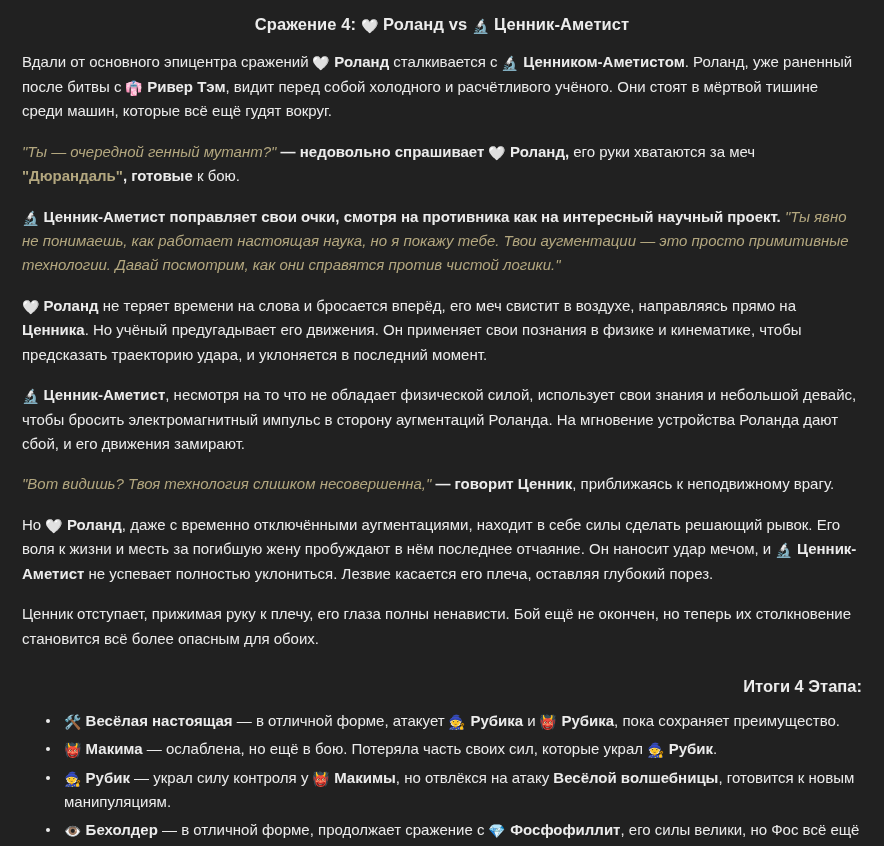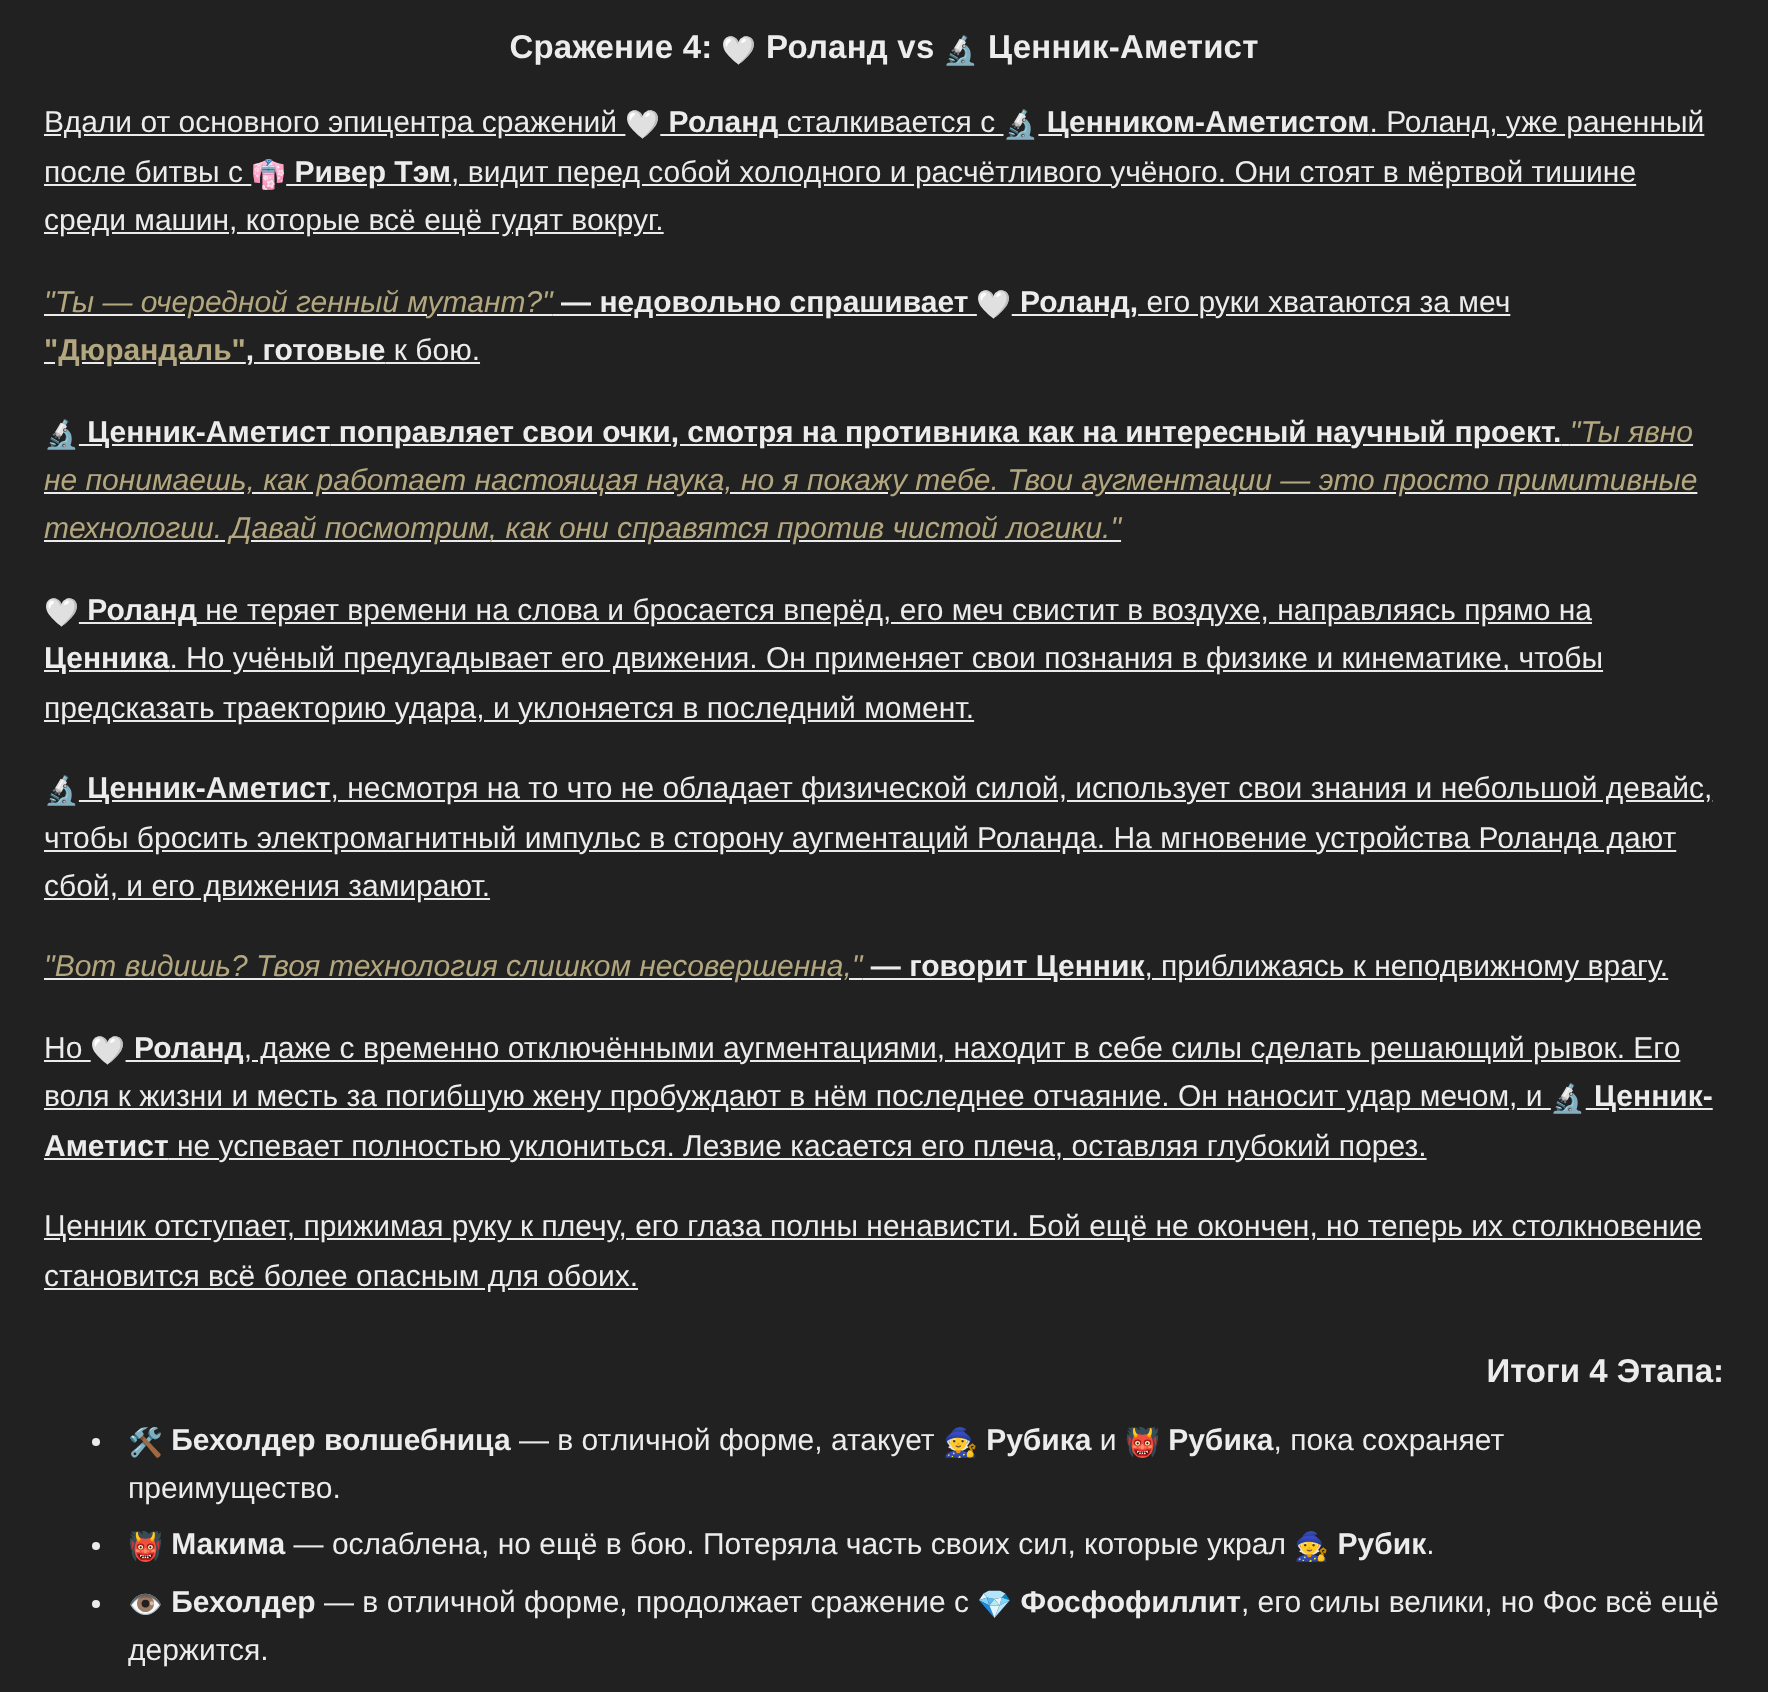--- a/index.html
+++ b/index.html
@@ -26,21 +26,20 @@
     font-size: 16.5px;
     font-weight: bold;
     margin: 5px 0 14px 0;
     line-height: 1.35;
     letter-spacing: 0.1px;
     text-align: center;
   }
   p.para {
     margin: 12px 0 16px 0;
     line-height: 1.62;
-    text-decoration: underline;
   }
   p.para:last-of-type { margin-bottom: 0; }
   b, strong { font-weight: bold; color: #ececec; }
   .quote {
     color: #b3a77f;
     font-style: italic;
   }
   .sword-name {
     color: #b3a77f;
   }
@@ -102,18 +101,19 @@
       <p class="para"><span class="emoji">🤍</span><b> Роланд</b> не теряет времени на слова и бросается вперёд, его меч свистит в воздухе, направляясь прямо на <b>Ценника</b>. Но учёный предугадывает его движения. Он применяет свои познания в физике и кинематике, чтобы предсказать траекторию удара, и уклоняется в последний момент.</p>
       <p class="para"><span class="emoji">🔬</span><b> Ценник-Аметист</b>, несмотря на то что не обладает физической силой, использует свои знания и небольшой девайс, чтобы бросить электромагнитный импульс в сторону аугментаций Роланда. На мгновение устройства Роланда дают сбой, и его движения замирают.</p>
       <p class="para"><span class="quote">"Вот видишь? Твоя технология слишком несовершенна,"</span><b> — говорит Ценник</b>, приближаясь к неподвижному врагу.</p>
       <p class="para">Но <span class="emoji">🤍</span><b> Роланд</b>, даже с временно отключёнными аугментациями, находит в себе силы сделать решающий рывок. Его воля к жизни и месть за погибшую жену пробуждают в нём последнее отчаяние. Он наносит удар мечом, и <span class="emoji">🔬</span><b> Ценник-Аметист</b> не успевает полностью уклониться. Лезвие касается его плеча, оставляя глубокий порез.</p>
       <p class="para">Ценник отступает, прижимая руку к плечу, его глаза полны ненависти. Бой ещё не окончен, но теперь их столкновение становится всё более опасным для обоих.</p>
     </div>
 
   <h3 class="results-title">Итоги 4 Этапа:</h3>
 
   <ul class="results" id="results-list">
-      <li><span class="emoji">🛠️</span><b> Бехолдер волшебница</b> — в отличной форме, атакует <span class="emoji">🧙</span><b> Рубика</b> и <span class="emoji">👹</span><b> Рубика</b>, пока сохраняет преимущество.</li>
+      <li><span class="emoji">🛠️</span><b> Весёлая настоящая</b> — в отличной форме, атакует <span class="emoji">🧙</span><b> Рубика</b> и <span class="emoji">👹</span><b> Рубика</b>, пока сохраняет преимущество.</li>
       <li><span class="emoji">👹</span><b> Макима</b> — ослаблена, но ещё в бою. Потеряла часть своих сил, которые украл <span class="emoji">🧙</span><b> Рубик</b>.</li>
+      <li><span class="emoji">🧙</span><b> Рубик</b> — украл силу контроля у <span class="emoji">👹</span><b> Макимы</b>, но отвлёкся на атаку <b>Весёлой волшебницы</b>, готовится к новым манипуляциям.</li>
       <li><span class="emoji">👁️</span><b> Бехолдер</b> — в отличной форме, продолжает сражение с <span class="emoji">💎</span><b> Фосфофиллит</b>, его силы велики, но Фос всё ещё держится.</li>
     </ul>
 
 </div>
 
 </body></html>

